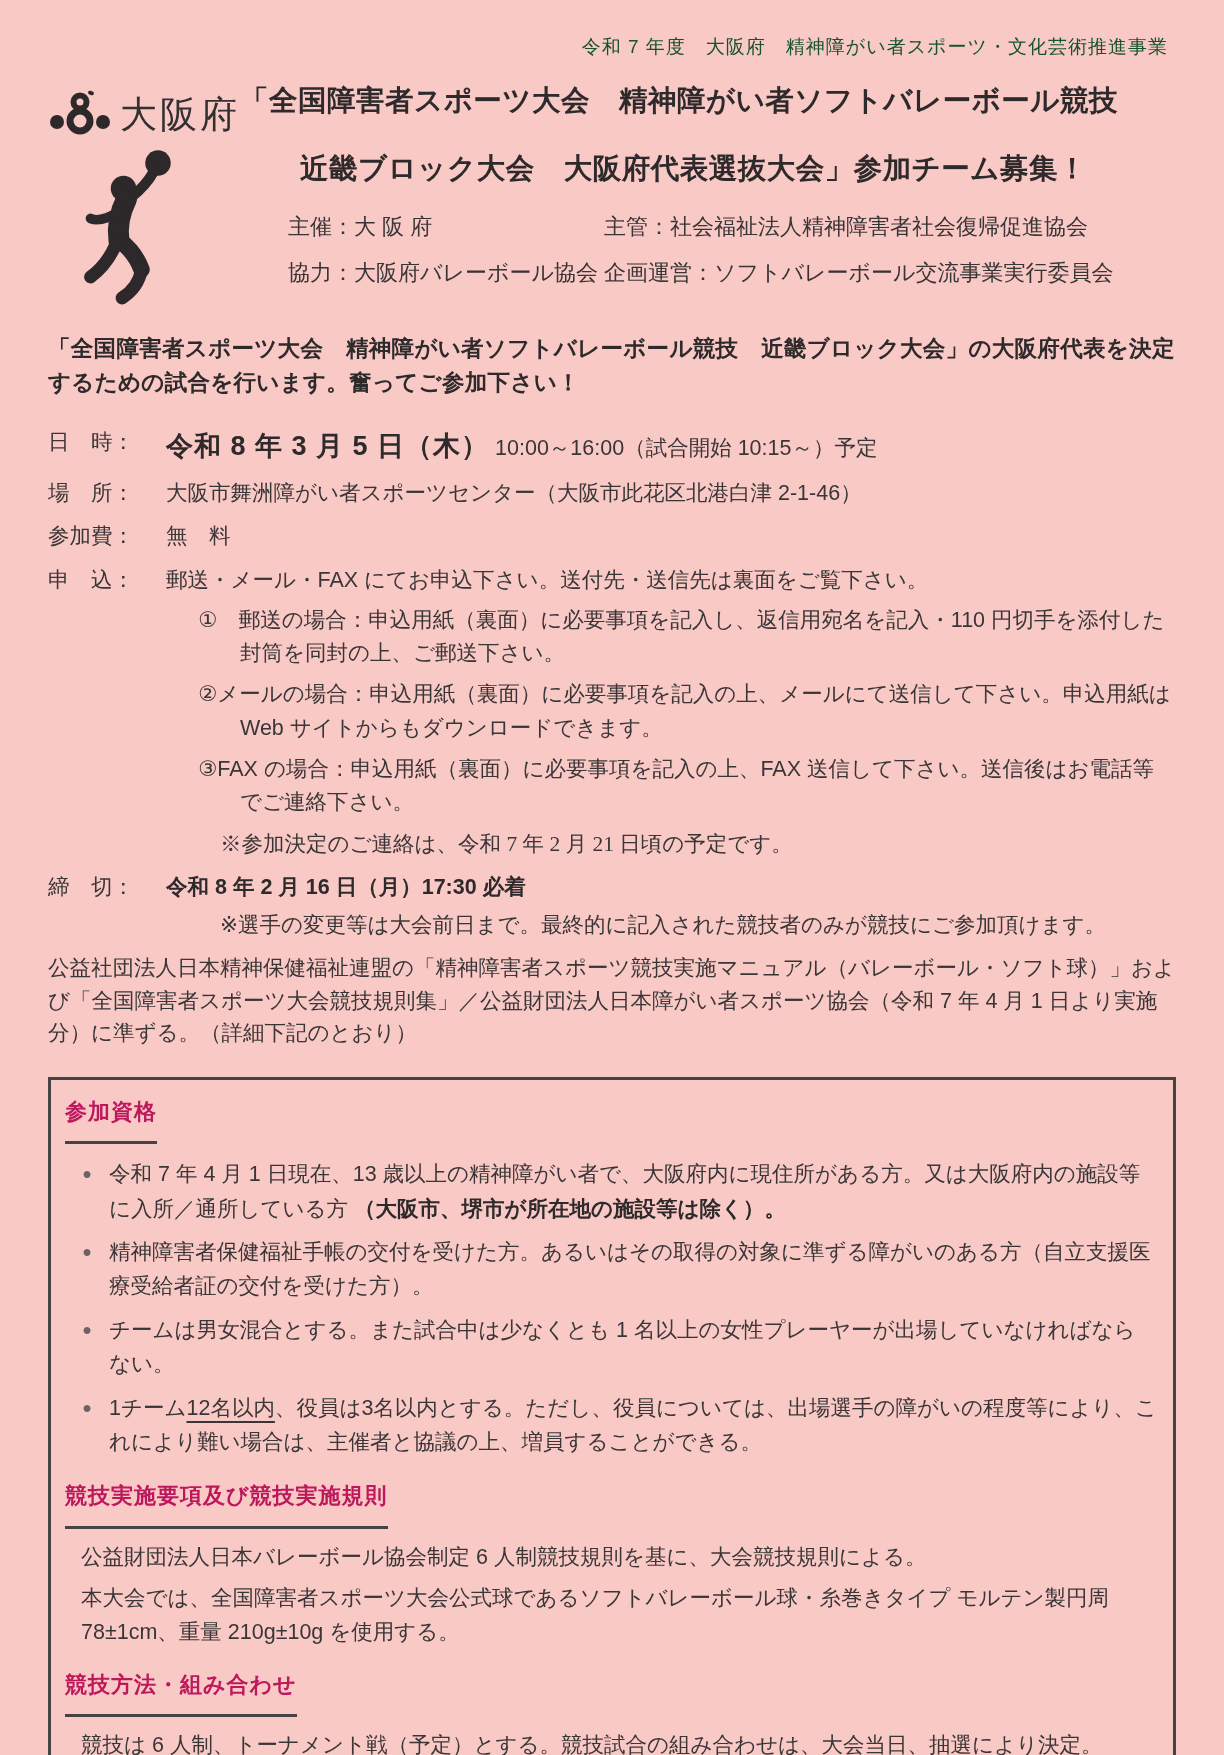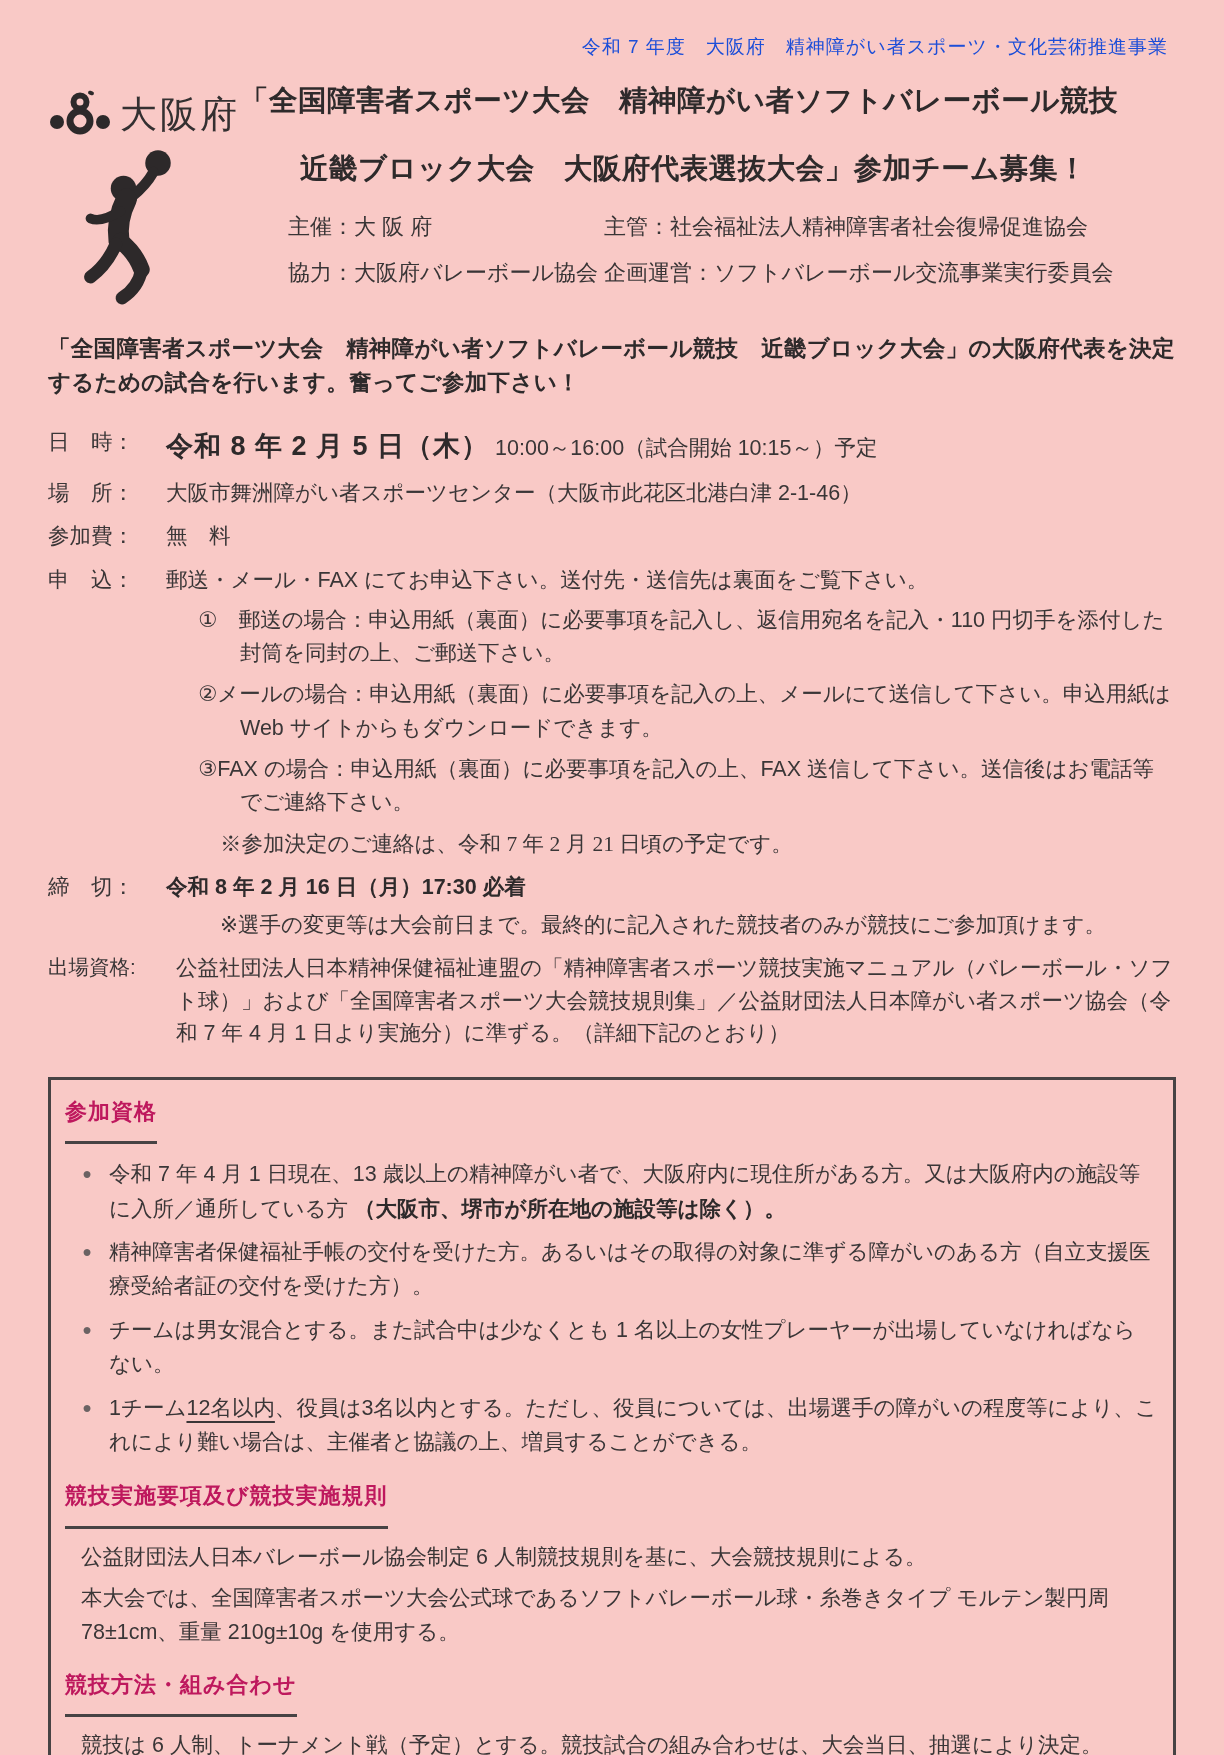--- a/index.html
+++ b/index.html
@@ -3,21 +3,21 @@
 <meta charset="utf-8">
 <style>
   html,body{margin:0;padding:0;}
   body{
     width:1224px;height:1755px;overflow:hidden;
     background:#f9c9c6;color:#3a3637;
     font-family:"Liberation Sans","DejaVu Sans",sans-serif;
   }
   .page{position:relative;box-sizing:border-box;width:1224px;height:1755px;padding:34px 48px 0 48px;}
   
-  .program-line{text-align:right;font-size:19px;letter-spacing:1px;padding-right:8px;color:#1d4ed8;}
+  .program-line{text-align:right;font-size:19px;letter-spacing:1px;padding-right:8px;color:#14532d;}
   
   .header-row{display:flex;margin-top:22px;}
   .logo-col{flex:0 0 192px;display:flex;align-items:flex-start;gap:8px;padding-top:8px;}
   .logo-text{font-size:37px;letter-spacing:3px;color:#343031;line-height:1;padding-top:6px;}
   .titles{flex:1;}
   .title-l1{font-size:28.5px;font-weight:bold;letter-spacing:0.5px;color:#2e2a2b;}
   .title-l2{font-size:28.5px;font-weight:bold;letter-spacing:0.5px;color:#2e2a2b;margin-top:30px;margin-left:60px;}
   .figure{position:absolute;left:62px;top:148px;}
   
   .orgs{margin-left:240px;margin-top:24px;font-size:22px;color:#393536;}
@@ -98,21 +98,21 @@
       <div><span>企画運営：</span><span>ソフトバレーボール交流事業実行委員会</span></div>
     </div>
   </div>
 
   <div class="intro">「全国障害者スポーツ大会　精神障がい者ソフトバレーボール競技　近畿ブロック大会」の大阪府代表を決定するための試合を行います。奮ってご参加下さい！</div>
 
   <div class="details">
     <div class="row">
       <span class="lbl">日　時：</span>
       <span class="val">
-        <span class="date-big">令和 8 年 2 月 5 日（木）</span>
+        <span class="date-big">令和 8 年 3 月 5 日（木）</span>
         <span>10:00～16:00（試合開始 10:15～）予定</span>
       </span>
     </div>
     <div class="row">
       <span class="lbl">場　所：</span>
       <span class="val">大阪市舞洲障がい者スポーツセンター（大阪市此花区北港白津 2-1-46）</span>
     </div>
     <div class="row">
       <span class="lbl">参加費：</span>
       <span class="val">無　料</span>
@@ -124,21 +124,20 @@
     <div class="num-item">①　郵送の場合：申込用紙（裏面）に必要事項を記入し、返信用宛名を記入・110 円切手を添付した封筒を同封の上、ご郵送下さい。</div>
     <div class="num-item">②メールの場合：申込用紙（裏面）に必要事項を記入の上、メールにて送信して下さい。申込用紙は Web サイトからもダウンロードできます。</div>
     <div class="num-item">③FAX の場合：申込用紙（裏面）に必要事項を記入の上、FAX 送信して下さい。送信後はお電話等でご連絡下さい。</div>
     <div class="apply-note">※参加決定のご連絡は、令和 7 年 2 月 21 日頃の予定です。</div>
     <div class="row">
       <span class="lbl">締　切：</span>
       <span class="val bold">令和 8 年 2 月 16 日（月）17:30 必着</span>
     </div>
     <div class="sub-note">※選手の変更等は大会前日まで。最終的に記入された競技者のみが競技にご参加頂けます。</div>
     <div class="row">
-      <span class="lbl-wide">出場資格:</span>
       <span class="val">公益社団法人日本精神保健福祉連盟の「精神障害者スポーツ競技実施マニュアル（バレーボール・ソフト球）」および「全国障害者スポーツ大会競技規則集」／公益財団法人日本障がい者スポーツ協会（令和 7 年 4 月 1 日より実施分）に準ずる。（詳細下記のとおり）</span>
     </div>
   </div>
 
   <div class="rules-box">
     <div><span class="box-h">参加資格</span></div>
 
     <div class="bullet">
       <span class="bullet-mark">●</span>
       <span class="bullet-text"><span>令和 7 年 4 月 1 日現在、13 歳以上の精神障がい者で、大阪府内に現住所がある方。又は大阪府内の施設等に入所／通所している方 </span><span class="bold">（大阪市、堺市が所在地の施設等は除く）。</span><span class="wavy"></span><span></span></span>

